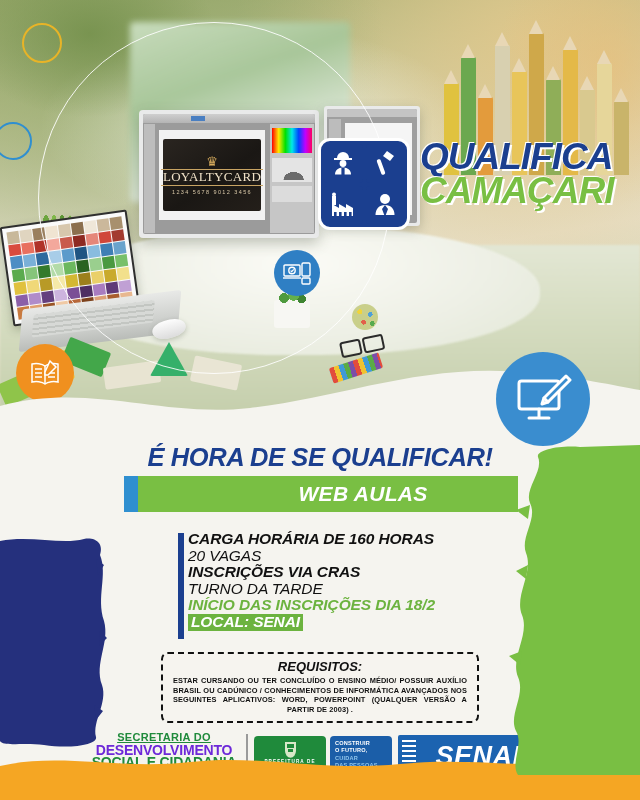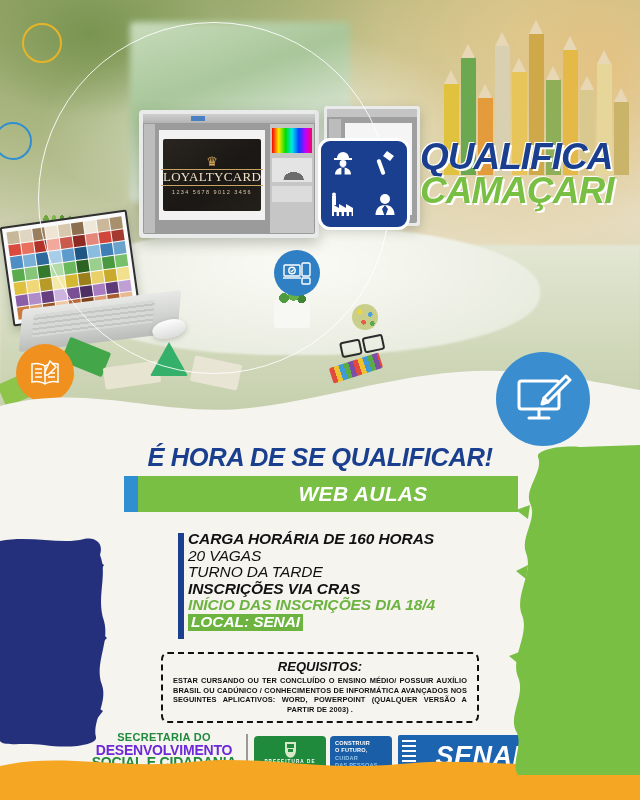--- a/index.html
+++ b/index.html
@@ -292,21 +292,21 @@
     border:2px dashed #111; border-radius:7px;
     padding:5px 10px 7px; box-sizing:border-box; background:rgba(245,244,239,.55);
     text-align:center;
   }
   .req-title { font-size:13px; font-weight:bold; font-style:italic; color:#111; margin-bottom:2px; }
   .req-text {
     font-size:7.4px; font-weight:bold; line-height:9.6px; color:#111;
     text-align:justify; text-align-last:center; letter-spacing:.1px;
   }
   .sec-logo { position:absolute; left:88px; top:731px; width:152px; text-align:center; line-height:12.5px; }
-  .sec-l1 { font-size:11px; font-weight:bold; color:#1f8a3b; letter-spacing:.3px; }
+  .sec-l1 { font-size:11px; font-weight:bold; color:#1f8a3b; letter-spacing:.3px;text-decoration:underline; }
   .sec-l2 { font-size:14px; font-weight:bold; color:#6d28d9; letter-spacing:-.2px; }
   .sec-l3 { font-size:14px; font-weight:bold; color:#1f8a3b; letter-spacing:-.2px; }
   .divider-v { position:absolute; left:246px; top:734px; width:2px; height:46px; background:#9a9a9a; }
 
   .pref-box {
     position:absolute; left:254px; top:736px; width:72px; height:44px;
     background:#1f8a3b; border-radius:4px; display:flex; flex-direction:column;
     align-items:center; justify-content:center; color:#fff;
   }
   .pref-sub { font-size:4.6px; font-weight:bold; letter-spacing:1.1px; margin-top:1px;}
@@ -581,23 +581,23 @@
     <div class="course-bar-accent"></div>
     <div class="course-bar-green">
       <span class="course-name">WEB AULAS</span>
     </div>
   </div>
 
   <div class="details">
     <div class="details-bar"></div>
     <div class="d-line"><span class="d-bold">CARGA HORÁRIA DE 160 HORAS</span></div>
     <div class="d-line"><span class="d-norm">20 VAGAS</span></div>
+    <div class="d-line"><span class="d-bold">INSCRIÇÕES VIA CRAS</span></div>
     <div class="d-line"><span class="d-norm">TURNO DA TARDE</span></div>
-    <div class="d-line"><span class="d-bold">INSCRIÇÕES VIA CRAS</span></div>
-    <div class="d-line"><span class="d-green">INÍCIO DAS INSCRIÇÕES DIA 18/4</span></div>
+    <div class="d-line"><span class="d-green">INÍCIO DAS INSCRIÇÕES DIA 18/2</span></div>
     <div class="d-line"><span class="d-local">LOCAL: SENAI</span></div>
   </div>
 
   <div class="req-box">
     <div class="req-title">REQUISITOS:</div>
     <div class="req-text">ESTAR CURSANDO OU TER CONCLUÍDO O ENSINO MÉDIO/ POSSUIR AUXÍLIO BRASIL OU CADÚNICO / CONHECIMENTOS DE INFORMÁTICA AVANÇADOS NOS SEGUINTES APLICATIVOS: WORD, POWERPOINT (QUALQUER VERSÃO A PARTIR DE 2003) .</div>
   </div>
 
   <div class="sec-logo">
     <div class="sec-l1">SECRETARIA DO</div>

